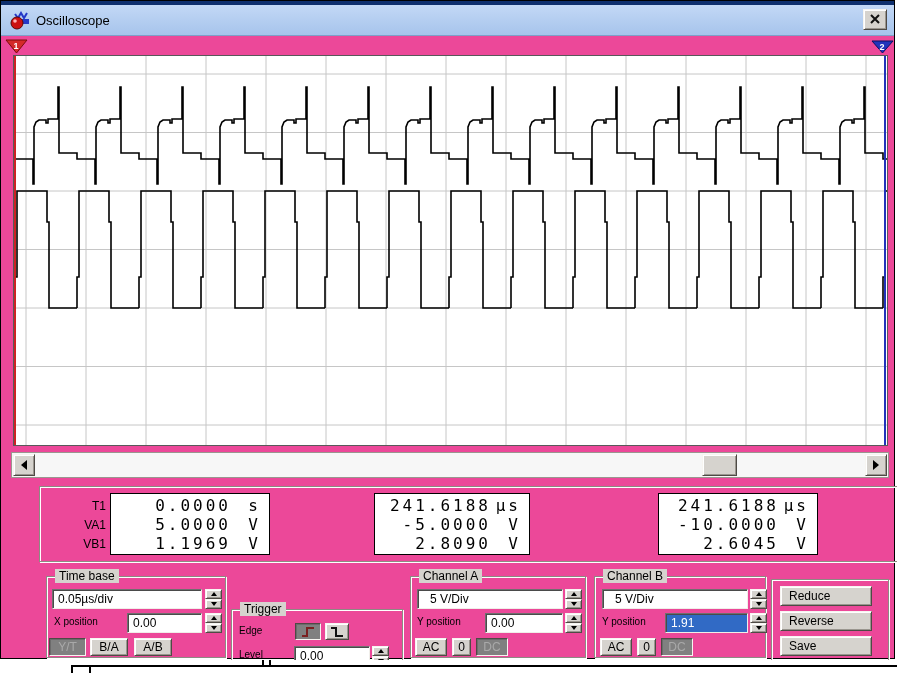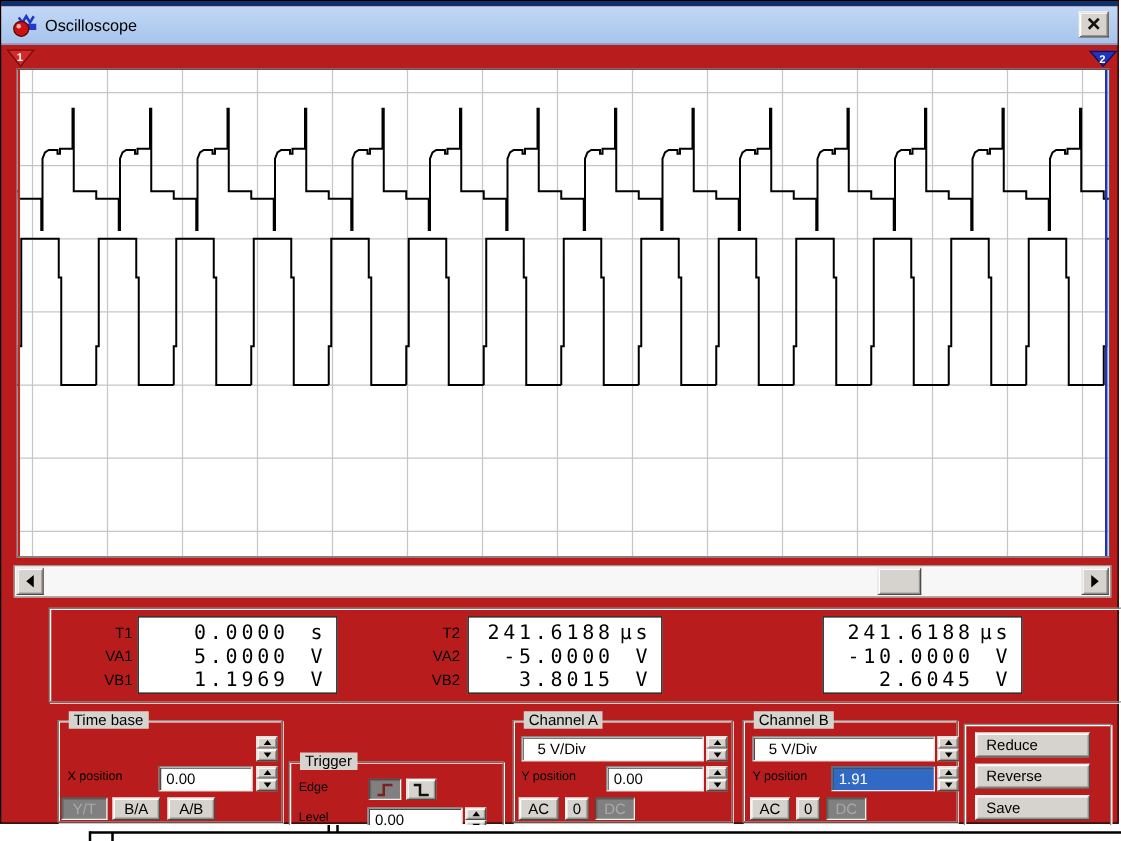--- a/index.html
+++ b/index.html
@@ -1,18 +1,18 @@
 <!DOCTYPE html>
 <html style="--sel: #316ac5;"><head>
 <meta charset="utf-8">
 <style>
   html,body{margin:0;padding:0;width:897px;height:673px;overflow:hidden;background:#fff;
     font-family:"Liberation Sans", sans-serif; -webkit-font-smoothing:none;}
   #stage{position:relative;width:897px;height:673px;background:#fff;}
-  #window{position:absolute;left:0;top:0;width:895px;height:659px;border:1px solid #000;background:#b91c1c;box-sizing:border-box;}
+  #window{position:absolute;left:0;top:0;width:895px;height:659px;border:1px solid #000;background:#ec4899;box-sizing:border-box;}
   
   #navy{position:absolute;left:0;top:0;right:0;height:4px;background:#0e2f6e;}
   #titlebar{position:absolute;left:0;top:4px;right:0;height:30px;
     background:linear-gradient(180deg,#c3d8f6 0%,#b3cdf0 55%,#a7c4ec 100%);
     border-bottom:1px solid #7f9fc8;display:flex;align-items:center;}
   #title-text{font-size:13px;color:#000;margin-left:5px;}
   #app-icon{margin-left:8px;width:22px;height:20px;}
   #close-btn{position:absolute;right:7px;top:4px;width:24px;height:21px;display:flex;align-items:center;justify-content:center;cursor:default;}
   
   .raised{background:#d6d3ce;border:1px solid;border-color:#f7f5f1 #4e4a45 #4e4a45 #f7f5f1;
@@ -134,36 +134,31 @@
               <span class="ro-unit">V</span>
             </div>
           <div class="ro-row">
               <span class="ro-val">1.1969</span>
               <span class="ro-unit">V</span>
             </div>
         </div>
       </div>
 
       <div class="ro-group" style="left:274px;width:216px;">
-        <div class="ro-labels" style="width:54px;">
-          <div>T2</div>
-          <div>VA2</div>
-          <div>VB2</div>
-        </div>
         <div class="ro-box" style="left:60px;width:156px;height:62px;">
           <div class="ro-row">
               <span class="ro-val">241.6188</span>
               <span class="ro-unit">µs</span>
             </div>
           <div class="ro-row">
               <span class="ro-val">-5.0000</span>
               <span class="ro-unit">V</span>
             </div>
           <div class="ro-row">
-              <span class="ro-val">3.8015</span>
+              <span class="ro-val">2.8090</span>
               <span class="ro-unit">V</span>
             </div>
         </div>
       </div>
 
       <div class="ro-group" style="left:540px;width:238px;">
         <div class="ro-box" style="left:78px;width:160px;height:62px;">
           <div class="ro-row">
               <span class="ro-val">241.6188</span>
               <span class="ro-unit">µs</span>
@@ -175,20 +170,21 @@
           <div class="ro-row">
               <span class="ro-val">2.6045</span>
               <span class="ro-unit">V</span>
             </div>
         </div>
       </div>
     </div>
 
     <div class="group" style="left:45px;width:180px;">
       <span class="group-label">Time base</span>
+      <div class="field sunken-field" style="left:5px;top:12px;width:150px;">0.05µs/div</div>
       <div class="spinner" style="left:158px;top:12px;">
         <div class="sbtn up raised">
             <i class="tu"></i>
           </div>
         <div class="sbtn down raised">
             <i class="td"></i>
           </div>
       </div>
       <span class="lbl" style="left:7px;top:39px;text-align:right;">X position</span>
       <div class="field sunken-field" style="left:80px;top:36px;width:75px;">0.00</div>

